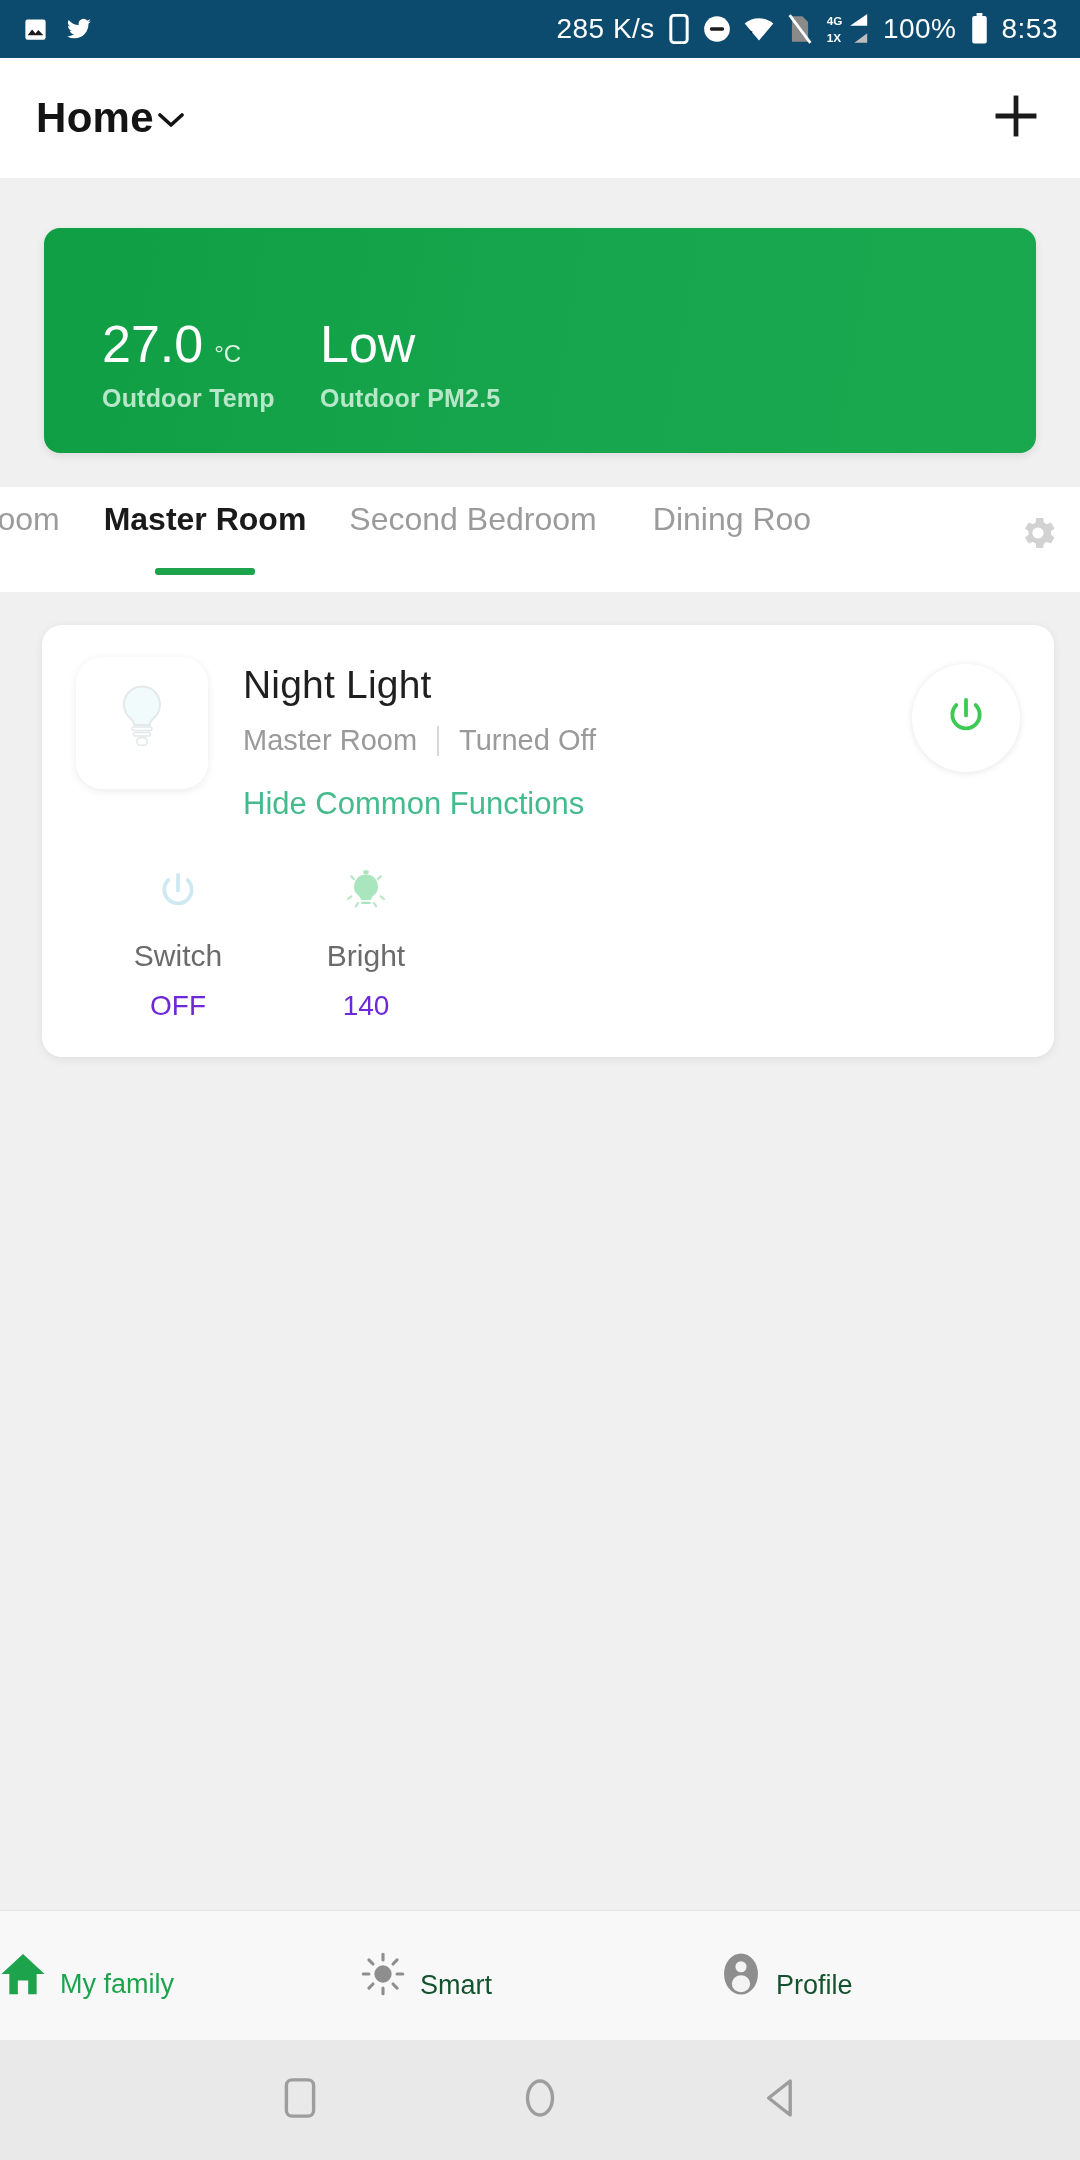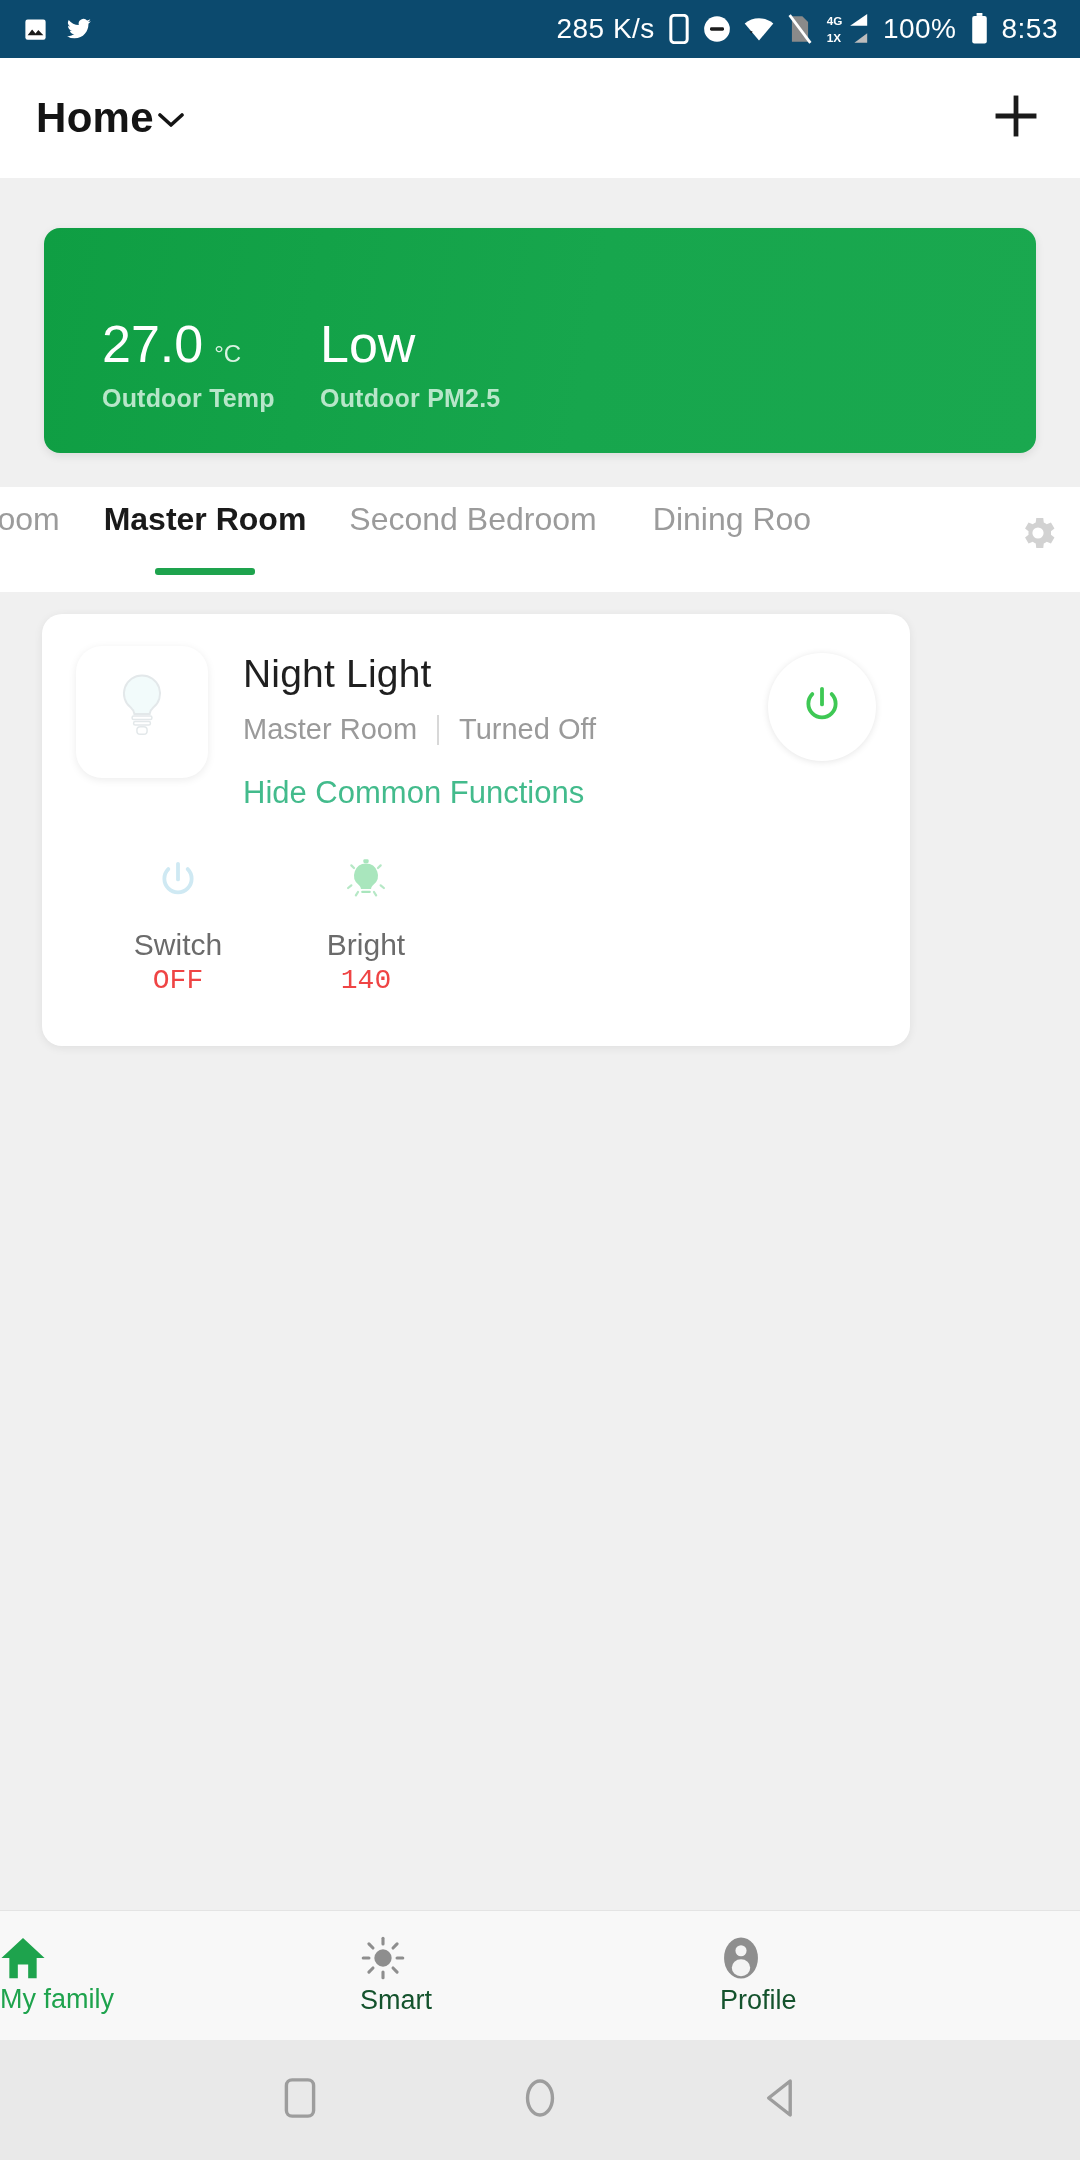--- a/index.html
+++ b/index.html
@@ -75,21 +75,21 @@
     position:absolute; right:14px; top:20px; width:56px; height:56px;
     background:#ffffff; display:flex; align-items:center; justify-content:center;
   }
 
   
   .content {
     position:absolute; top:592px; left:0; width:1080px; height:1318px;
     background:#f0f0f0;
   }
   .device-card {
-    position:absolute; top:22px; left:42px; width:868px; height:432px;
+    position:absolute; top:33px; left:42px; width:1012px; height:432px;
     background:#ffffff; border-radius:20px;
     box-shadow:0 2px 10px rgba(0,0,0,.07);
   }
   .dev-top { display:flex; align-items:flex-start; padding:32px 34px 0 34px; }
   .dev-thumb {
     width:132px; height:132px; border-radius:26px; background:#ffffff;
     box-shadow:0 2px 9px rgba(0,0,0,.08);
     display:flex; align-items:center; justify-content:center; flex:0 0 auto;
   }
   .dev-info { margin-left:35px; padding-top:6px; flex:1 1 auto; }
@@ -102,29 +102,29 @@
     width:108px; height:108px; border-radius:50%; background:#ffffff;
     box-shadow:0 1px 7px rgba(0,0,0,.10);
     display:flex; align-items:center; justify-content:center; flex:0 0 auto;
     margin-top:7px;
   }
   .funcs { display:flex; padding:45px 0 0 0; }
   .func { width:188px; display:flex; flex-direction:column; align-items:center; }
   .func:first-child { margin-left:42px; }
   .func-ico { height:48px; display:flex; align-items:center; justify-content:center; }
   .func-name { margin-top:24px; font-size:30px; color:#6b6b6b; }
-  .func-val { margin-top:3px; font-size:28px; color:#ef4444;font-family:Liberation Mono, monospace; }
+  .func-val { margin-top:17px; font-size:28px; color:#6d28d9; }
 
   
   .bottomnav {
     position:absolute; top:1910px; left:0; width:1080px; height:130px;
     background:#f8f8f8; border-top:1px solid #e4e4e4;
     display:flex; align-items:center;
   }
-  .navitem { flex:1; display:flex; flex-direction:column; align-items:flex-start; }
+  .navitem { flex:1; display:flex; flex-direction:row; align-items:flex-end; gap:14px; }
   .nav-label { font-size:27px; color:#14532d; }
   .navitem.active .nav-label { color:#1ea34d; }
 
   
   .androidnav {
     position:absolute; top:2040px; left:0; width:1080px; height:120px;
     background:#e9e9e9; display:flex; align-items:center; justify-content:space-around;
     padding:0 180px;
   }
   .and-btn { width:70px; height:70px; display:flex; align-items:center; justify-content:center; }

